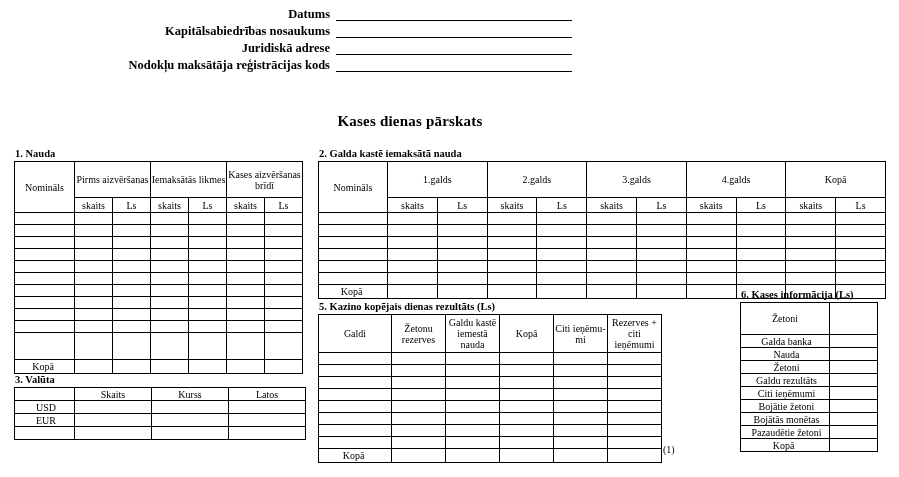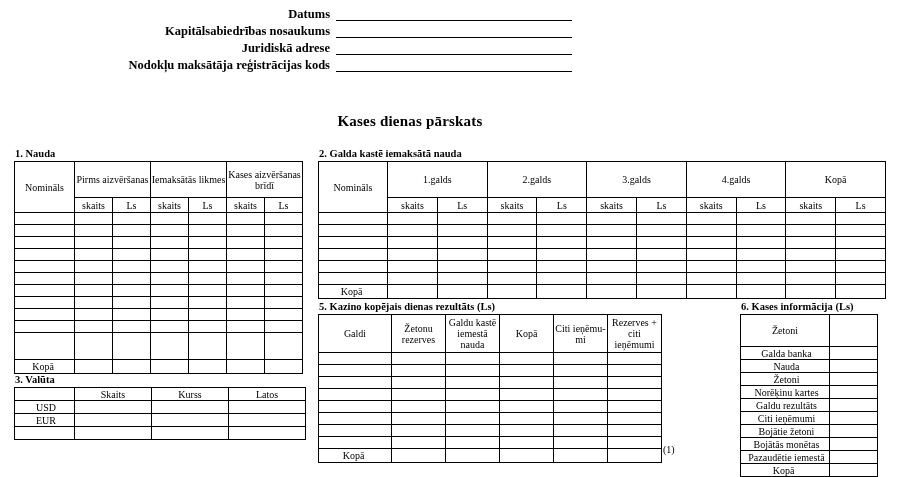--- a/index.html
+++ b/index.html
@@ -116,21 +116,21 @@
   #tbl-rezultats .hdr-top { height: 37px; }
   #tbl-rezultats .r-total { height: 13px; }
   #note-one {
     position: absolute;
     left: 663px;
     top: 444px;
     font-size: 10px;
   }
 
   
-  #sec-kases { left: 700px; top: 301px; padding-left: 40px; }
+  #sec-kases { left: 700px; top: 289px; padding-left: 40px; }
   #tbl-kases { width: 136px; }
   #tbl-kases .c-name { width: 88px; }
   #tbl-kases .c-amt  { width: 47px; }
   #tbl-kases .hdr-top { height: 31px; }
   #tbl-kases td { height: 12px; }
 </style>
 </head>
 <body>
 
 <div id="header-fields">
@@ -554,41 +554,37 @@
         </tr>
         <tr>
           <td class="lbl-left">Nauda</td>
           <td></td>
         </tr>
         <tr>
           <td class="lbl-left">Žetoni</td>
           <td></td>
         </tr>
         <tr>
-          <td class="lbl-left">Norēķinu kartes</td>
-          <td></td>
-        </tr>
-        <tr>
           <td class="lbl-left">Galdu rezultāts</td>
           <td></td>
         </tr>
         <tr>
           <td class="lbl-left">Citi ieņēmumi</td>
           <td></td>
         </tr>
         <tr>
           <td class="lbl-left">Bojātie žetoni</td>
           <td></td>
         </tr>
         <tr>
           <td class="lbl-left">Bojātās monētas</td>
           <td></td>
         </tr>
         <tr>
-          <td class="lbl-left">Pazaudētie iemestā</td>
+          <td class="lbl-left">Pazaudētie žetoni</td>
           <td></td>
         </tr>
       </tbody>
     <tbody>
         <tr>
       <td class="lbl-right">Kopā</td>
       <td></td>
     </tr>
   </tbody>
     </table>

